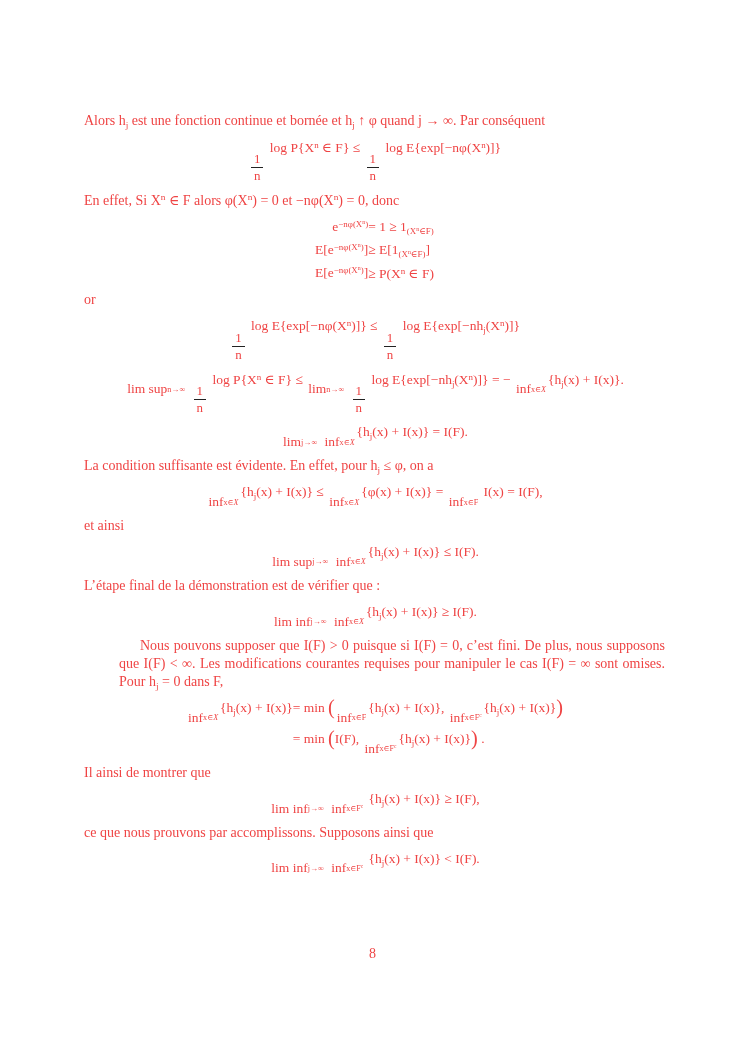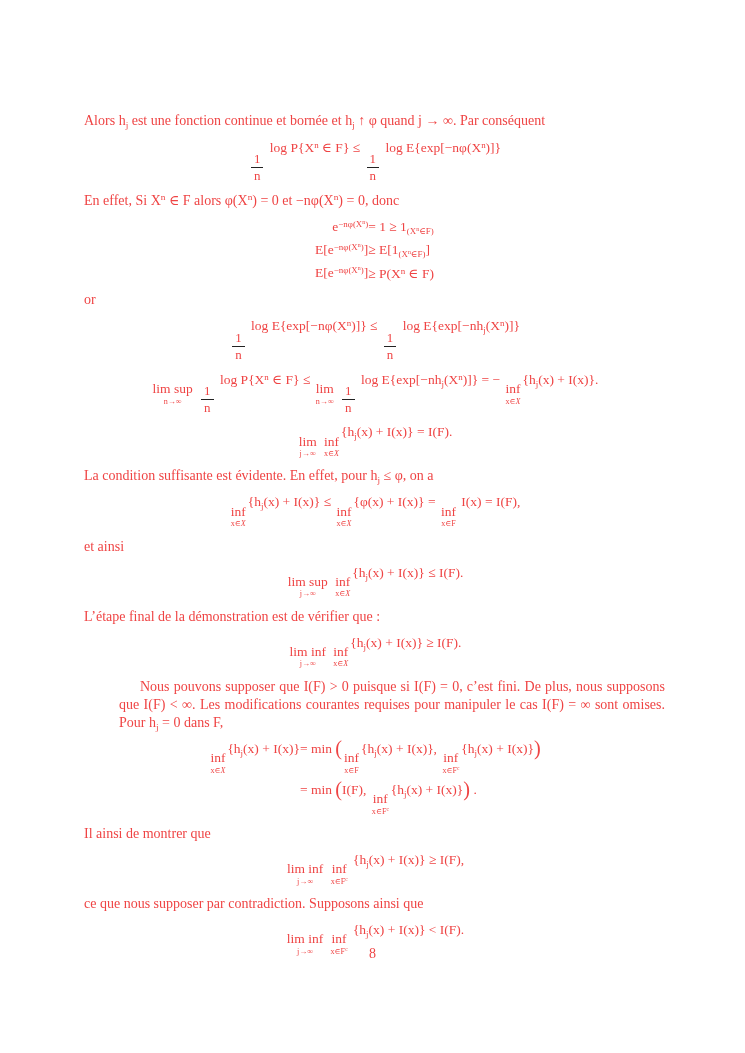--- a/index.html
+++ b/index.html
@@ -21,21 +21,21 @@
   .eqline{white-space:nowrap;font-size:13.5px;}
   .align{display:inline-grid;grid-template-columns:auto auto;row-gap:7px;font-size:13.5px;}
   .acell-l{text-align:right;white-space:nowrap;}
   .acell-r{text-align:left;white-space:nowrap;}
   .cal{font-style:italic;}
   .sup{font-size:66%;vertical-align:0.5em;line-height:0;}
   .sub{font-size:66%;vertical-align:-0.3em;line-height:0;}
   .frac{display:inline-flex;flex-direction:column;align-items:center;line-height:1.1;vertical-align:-0.85em;margin:0 3px;font-size:96%;}
   .frac .num{padding:0 3px 1px;display:block;}
   .frac .den{border-top:1px solid #222;padding:1px 3px 0;display:block;}
-  .und{display:inline-flex;flex-direction:column;align-items:center;line-height:1;vertical-align:-0.7em;margin:0 2px;}
+  .und{display:inline-flex;flex-direction:row;align-items:center;line-height:1;vertical-align:-0.7em;margin:0 2px;}
   .und .umain{white-space:nowrap;}
   .und .ulim{font-size:60%;margin-top:2px;white-space:nowrap;}
   .big{font-size:150%;line-height:0;vertical-align:-0.12em;}
   .pageno{
     position:absolute;left:0;right:0;top:946px;
     text-align:center;font-size:14px;
   }
 </style>
 </head>
 <body>
@@ -157,21 +157,21 @@
       <div class="para"><span class="rm">Il ainsi de montrer que</span></div>
       <div class="equation">
         <span class="eqline"><span class="und">
             <span class="umain"><span class="rm">lim inf</span></span>
             <span class="ulim"><span class="i">j</span><span class="rm">→∞</span></span>
           </span><span class="rm"> </span><span class="und">
             <span class="umain"><span class="rm">inf</span></span>
             <span class="ulim"><span class="i">x</span><span class="rm">∈</span><span class="i">F</span><span class="sup"><span class="i">c</span></span></span>
           </span><span class="rm"> {</span><span class="i">h</span><span class="sub"><span class="i">j</span></span><span class="rm">(</span><span class="i">x</span><span class="rm">) + </span><span class="i">I</span><span class="rm">(</span><span class="i">x</span><span class="rm">)} ≥ </span><span class="i">I</span><span class="rm">(</span><span class="i">F</span><span class="rm">),</span></span>
       </div>
-      <div class="para"><span class="rm">ce que nous supposer par contradiction. Supposons ainsi que</span></div>
+      <div class="para"><span class="rm">ce que nous prouvons par accomplissons. Supposons ainsi que</span></div>
       <div class="equation">
         <span class="eqline"><span class="und">
             <span class="umain"><span class="rm">lim inf</span></span>
             <span class="ulim"><span class="i">j</span><span class="rm">→∞</span></span>
           </span><span class="rm"> </span><span class="und">
             <span class="umain"><span class="rm">inf</span></span>
             <span class="ulim"><span class="i">x</span><span class="rm">∈</span><span class="i">F</span><span class="sup"><span class="i">c</span></span></span>
           </span><span class="rm"> {</span><span class="i">h</span><span class="sub"><span class="i">j</span></span><span class="rm">(</span><span class="i">x</span><span class="rm">) + </span><span class="i">I</span><span class="rm">(</span><span class="i">x</span><span class="rm">)} &lt; </span><span class="i">I</span><span class="rm">(</span><span class="i">F</span><span class="rm">).</span></span>
       </div>
     </div>

